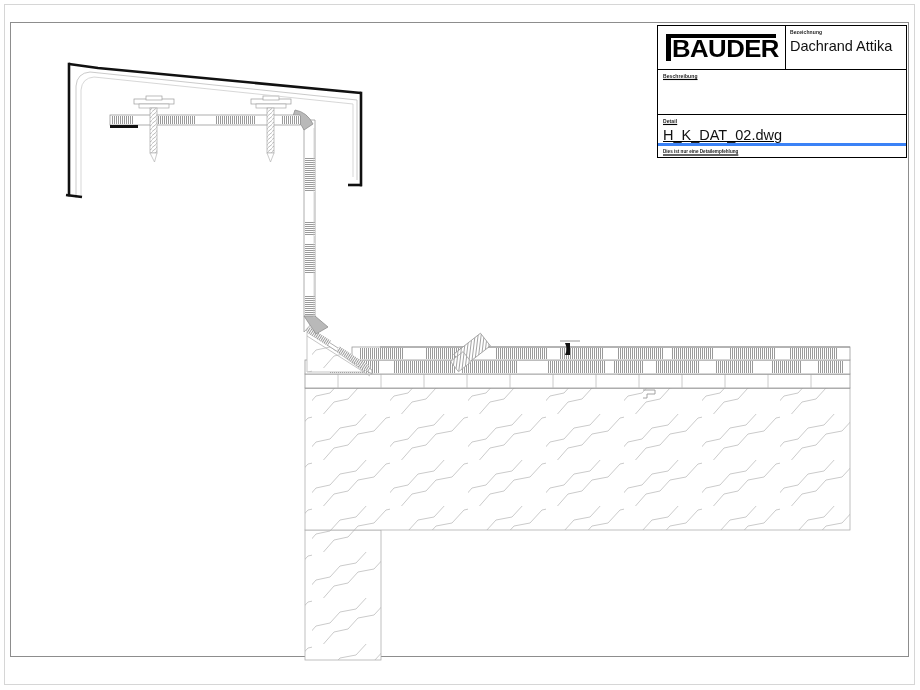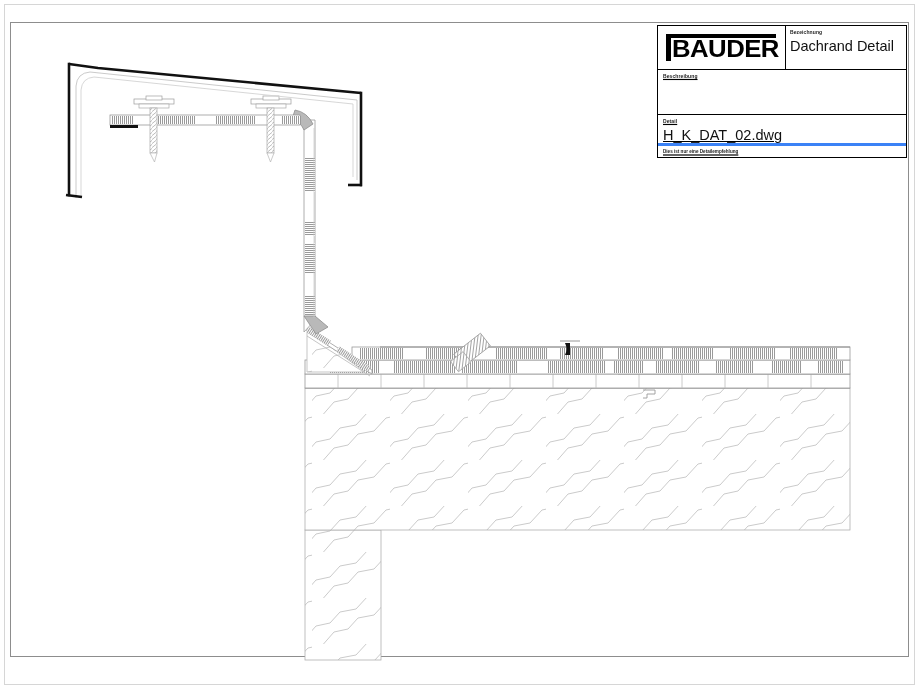--- a/index.html
+++ b/index.html
@@ -332,21 +332,21 @@
     <div class="tb-row tb-row-1">
       <div class="tb-cell-logo">
         <div class="logo-wrap">
           <div class="logo-bar"></div>
           <div class="logo-tick"></div>
           <div class="logo-text">BAUDER</div>
         </div>
       </div>
       <div class="tb-cell-name">
         <div class="tb-label">Bezeichnung</div>
-        <div class="tb-value-lg">Dachrand Detail</div>
+        <div class="tb-value-lg">Dachrand Attika</div>
       </div>
     </div>
 
     <div class="tb-row tb-row-2">
       <div class="tb-pad">
         <div class="tb-label">Beschreibung</div>
         <div class="tb-value-lg"></div>
       </div>
     </div>
 

